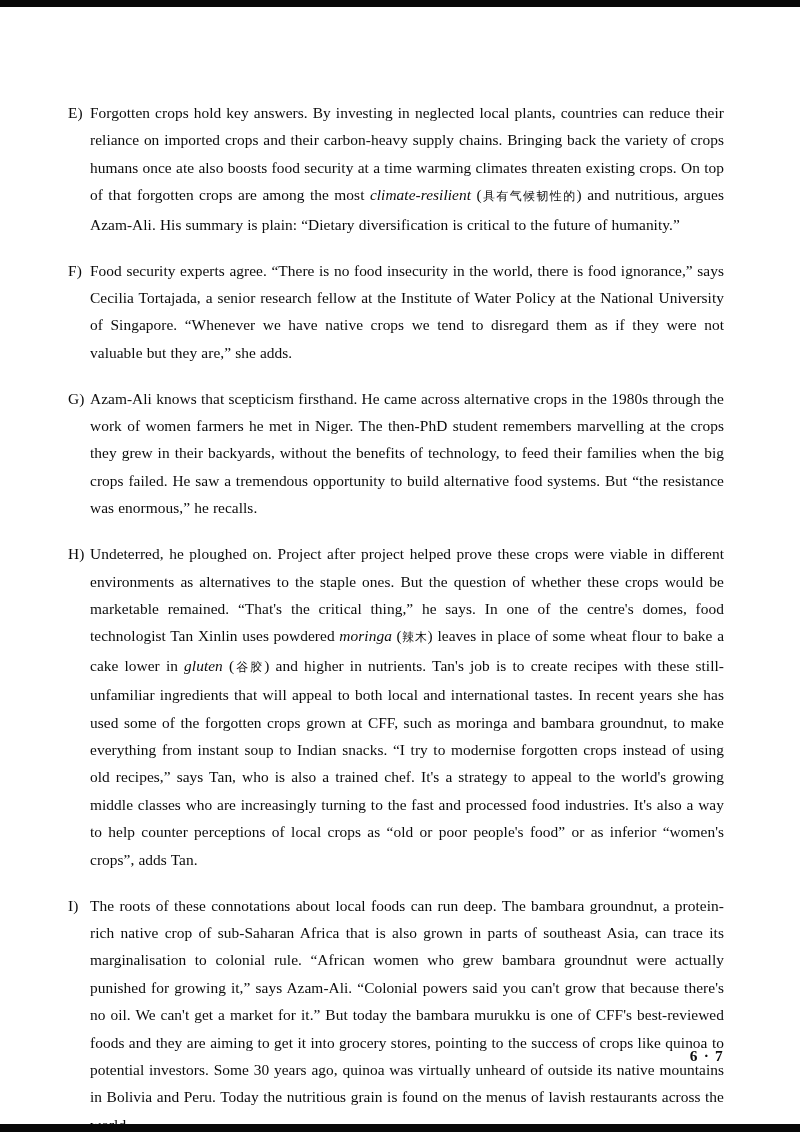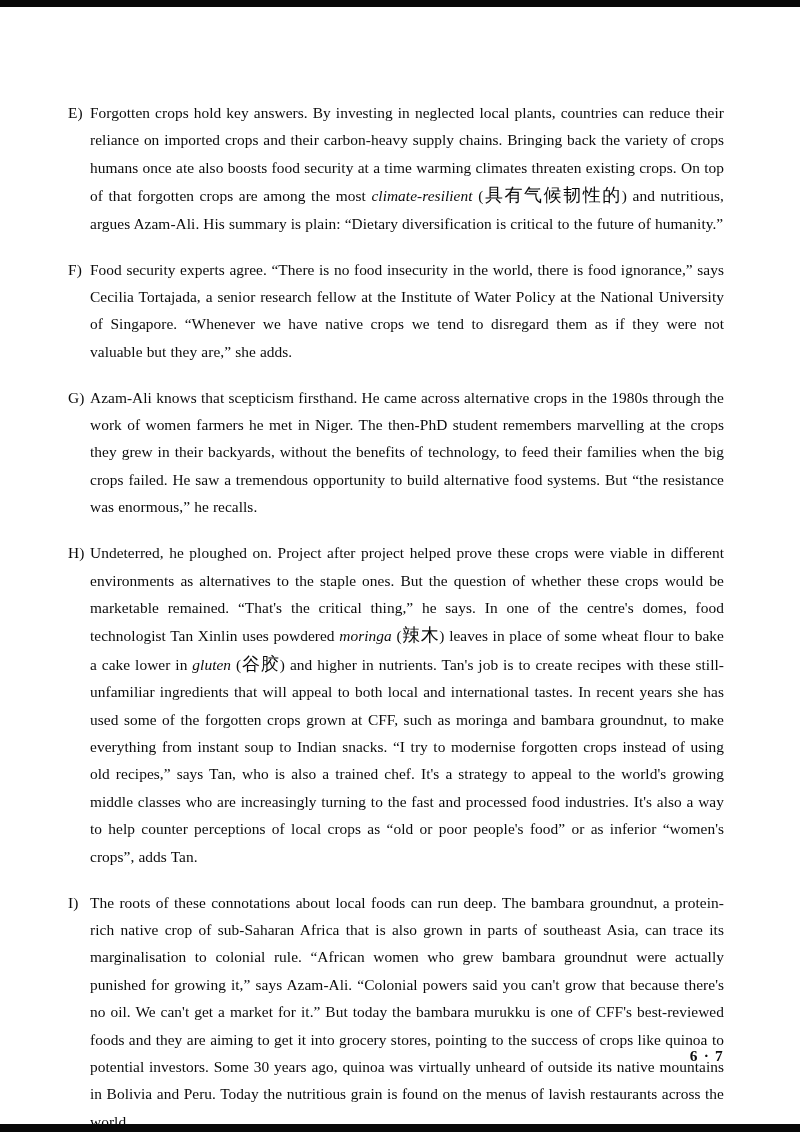--- a/index.html
+++ b/index.html
@@ -67,21 +67,21 @@
     hyphens: none;
     letter-spacing: 0.05px;
     word-spacing: 0.2px;
   }
   .para-body i,
   .para-body em {
     font-style: italic;
   }
   .cn {
     font-family: "DejaVu Sans", "Liberation Sans", sans-serif;
-    font-size: 18px;
+    font-size: 12px;
   }
   .footer {
     position: absolute;
     right: 76px;
     top: 1040px;
     font-size: 15.4px;
     font-weight: bold;
     letter-spacing: 1.2px;
   }
   

